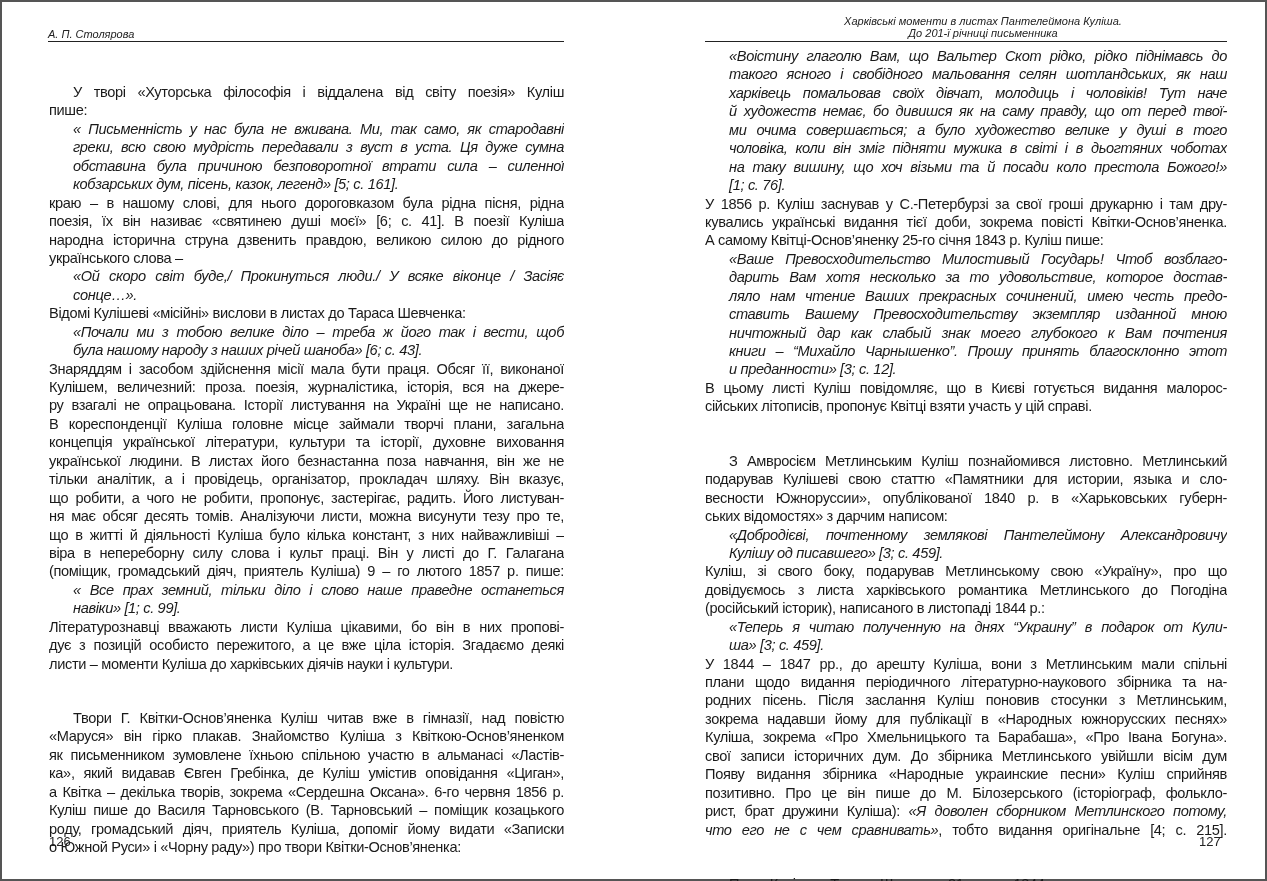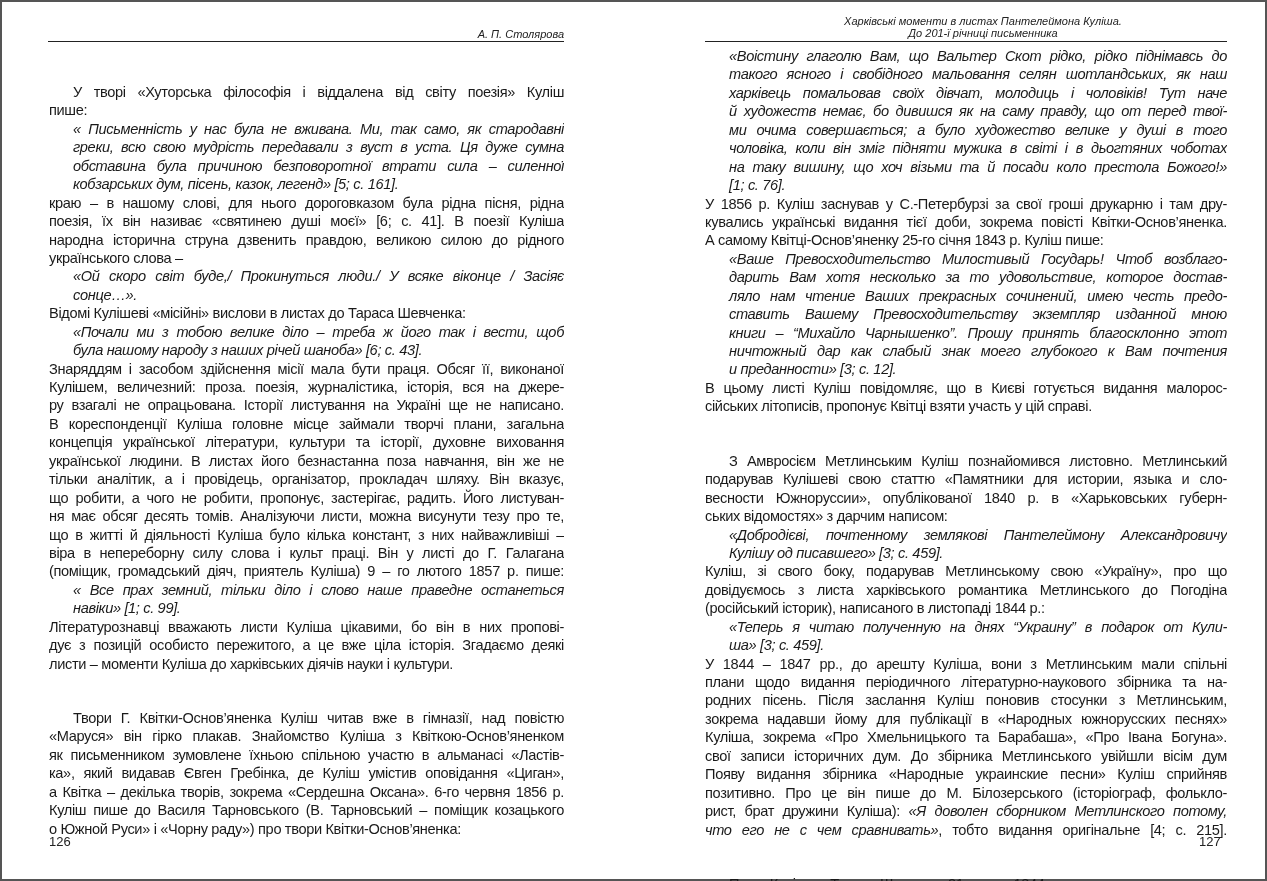--- a/index.html
+++ b/index.html
@@ -9,21 +9,21 @@
     border: 2px solid #555555; background: #ffffff;
   }
   .page { position: absolute; top: 0; height: 877px; }
   .page-left { left: 0; width: 630px; }
   .page-right { left: 630px; width: 633px; }
 
   .running-head {
     position: absolute; font-family: "Liberation Sans", sans-serif;
     font-style: italic; font-size: 11px; line-height: 12px; color: #222;
   }
-  .page-left .running-head { left: 46px; top: 26px; width: 516px; text-align: right; }
+  .page-left .running-head { left: 46px; top: 26px; width: 516px; }
   .page-right .running-head { left: 90px; top: 13px; width: 522px; text-align: center; }
   .head-rule { position: absolute; height: 0; border-top: 1px solid #222; }
   .page-left .head-rule { left: 46px; top: 39px; width: 516px; }
   .page-right .head-rule { left: 73px; top: 39px; width: 522px; }
 
   .body-text {
     position: absolute; font-family: "Liberation Sans", sans-serif;
     font-size: 14.6px; color: #1a1a1a; letter-spacing: -0.35px;
   }
   .page-left .body-text { left: 47px; top: 45px; width: 515px; }
@@ -85,20 +85,21 @@
         <span class="ln quote last">навіки» [1; с. 99].</span>
         <span class="ln">Літературознавці вважають листи Куліша цікавими, бо він в них пропові-</span>
         <span class="ln">дує з позицій особисто пережитого, а це вже ціла історія. Згадаємо деякі</span>
         <span class="ln last">листи – моменти Куліша до харківських діячів науки і культури.</span>
         <span class="ln indent">Твори Г. Квітки-Основ’яненка Куліш читав вже в гімназії, над повістю</span>
         <span class="ln">«Маруся» він гірко плакав. Знайомство Куліша з Квіткою-Основ’яненком</span>
         <span class="ln">як письменником зумовлене їхньою спільною участю в альманасі «Ластів-</span>
         <span class="ln">ка», який видавав Євген Гребінка, де Куліш умістив оповідання «Циган»,</span>
         <span class="ln">а Квітка – декілька творів, зокрема «Сердешна Оксана». 6-го червня 1856 р.</span>
         <span class="ln">Куліш пише до Василя Тарновського (В. Тарновський – поміщик козацького</span>
+        <span class="ln">роду, громадський діяч, приятель Куліша, допоміг йому видати «Записки</span>
         <span class="ln last">о Южной Руси» і «Чорну раду») про твори Квітки-Основ’яненка:</span>
       </div>
     <div class="folio">126</div>
   </div>
 
   <div class="page page-right">
     <div class="running-head">
       <div>Харківські моменти в листах Пантелеймона Куліша.</div>
       <div>До 201-ї річниці письменника</div>
     </div>
@@ -112,22 +113,22 @@
         <span class="ln quote">чоловіка, коли він зміг підняти мужика в світі і в дьогтяних чоботах</span>
         <span class="ln quote">на таку вишину, що хоч візьми та й посади коло престола Божого!»</span>
         <span class="ln quote last">[1; с. 76].</span>
         <span class="ln">У 1856 р. Куліш заснував у С.-Петербурзі за свої гроші друкарню і там дру-</span>
         <span class="ln">кувались українські видання тієї доби, зокрема повісті Квітки-Основ’яненка.</span>
         <span class="ln last">А самому Квітці-Основ’яненку 25-го січня 1843 р. Куліш пише:</span>
         <span class="ln quote">«Ваше Превосходительство Милостивый Государь! Чтоб возблаго-</span>
         <span class="ln quote">дарить Вам хотя несколько за то удовольствие, которое достав-</span>
         <span class="ln quote">ляло нам чтение Ваших прекрасных сочинений, имею честь предо-</span>
         <span class="ln quote">ставить Вашему Превосходительству экземпляр изданной мною</span>
+        <span class="ln quote">ничтожный дар как слабый знак моего глубокого к Вам почтения</span>
         <span class="ln quote">книги – “Михайло Чарнышенко”. Прошу принять благосклонно этот</span>
-        <span class="ln quote">ничтожный дар как слабый знак моего глубокого к Вам почтения</span>
         <span class="ln quote last">и преданности» [3; с. 12].</span>
         <span class="ln">В цьому листі Куліш повідомляє, що в Києві готується видання малорос-</span>
         <span class="ln last">сійських літописів, пропонує Квітці взяти участь у цій справі.</span>
         <span class="ln indent">З Амвросієм Метлинським Куліш познайомився листовно. Метлинський</span>
         <span class="ln">подарував Кулішеві свою статтю «Памятники для истории, языка и сло-</span>
         <span class="ln">весности Южноруссии», опублікованої 1840 р. в «Харьковських губерн-</span>
         <span class="ln last">ських відомостях» з дарчим написом:</span>
         <span class="ln quote">«Добродієві, почтенному землякові Пантелеймону Александровичу</span>
         <span class="ln quote last">Кулішу од писавшего» [3; с. 459].</span>
         <span class="ln">Куліш, зі свого боку, подарував Метлинському свою «Україну», про що</span>

